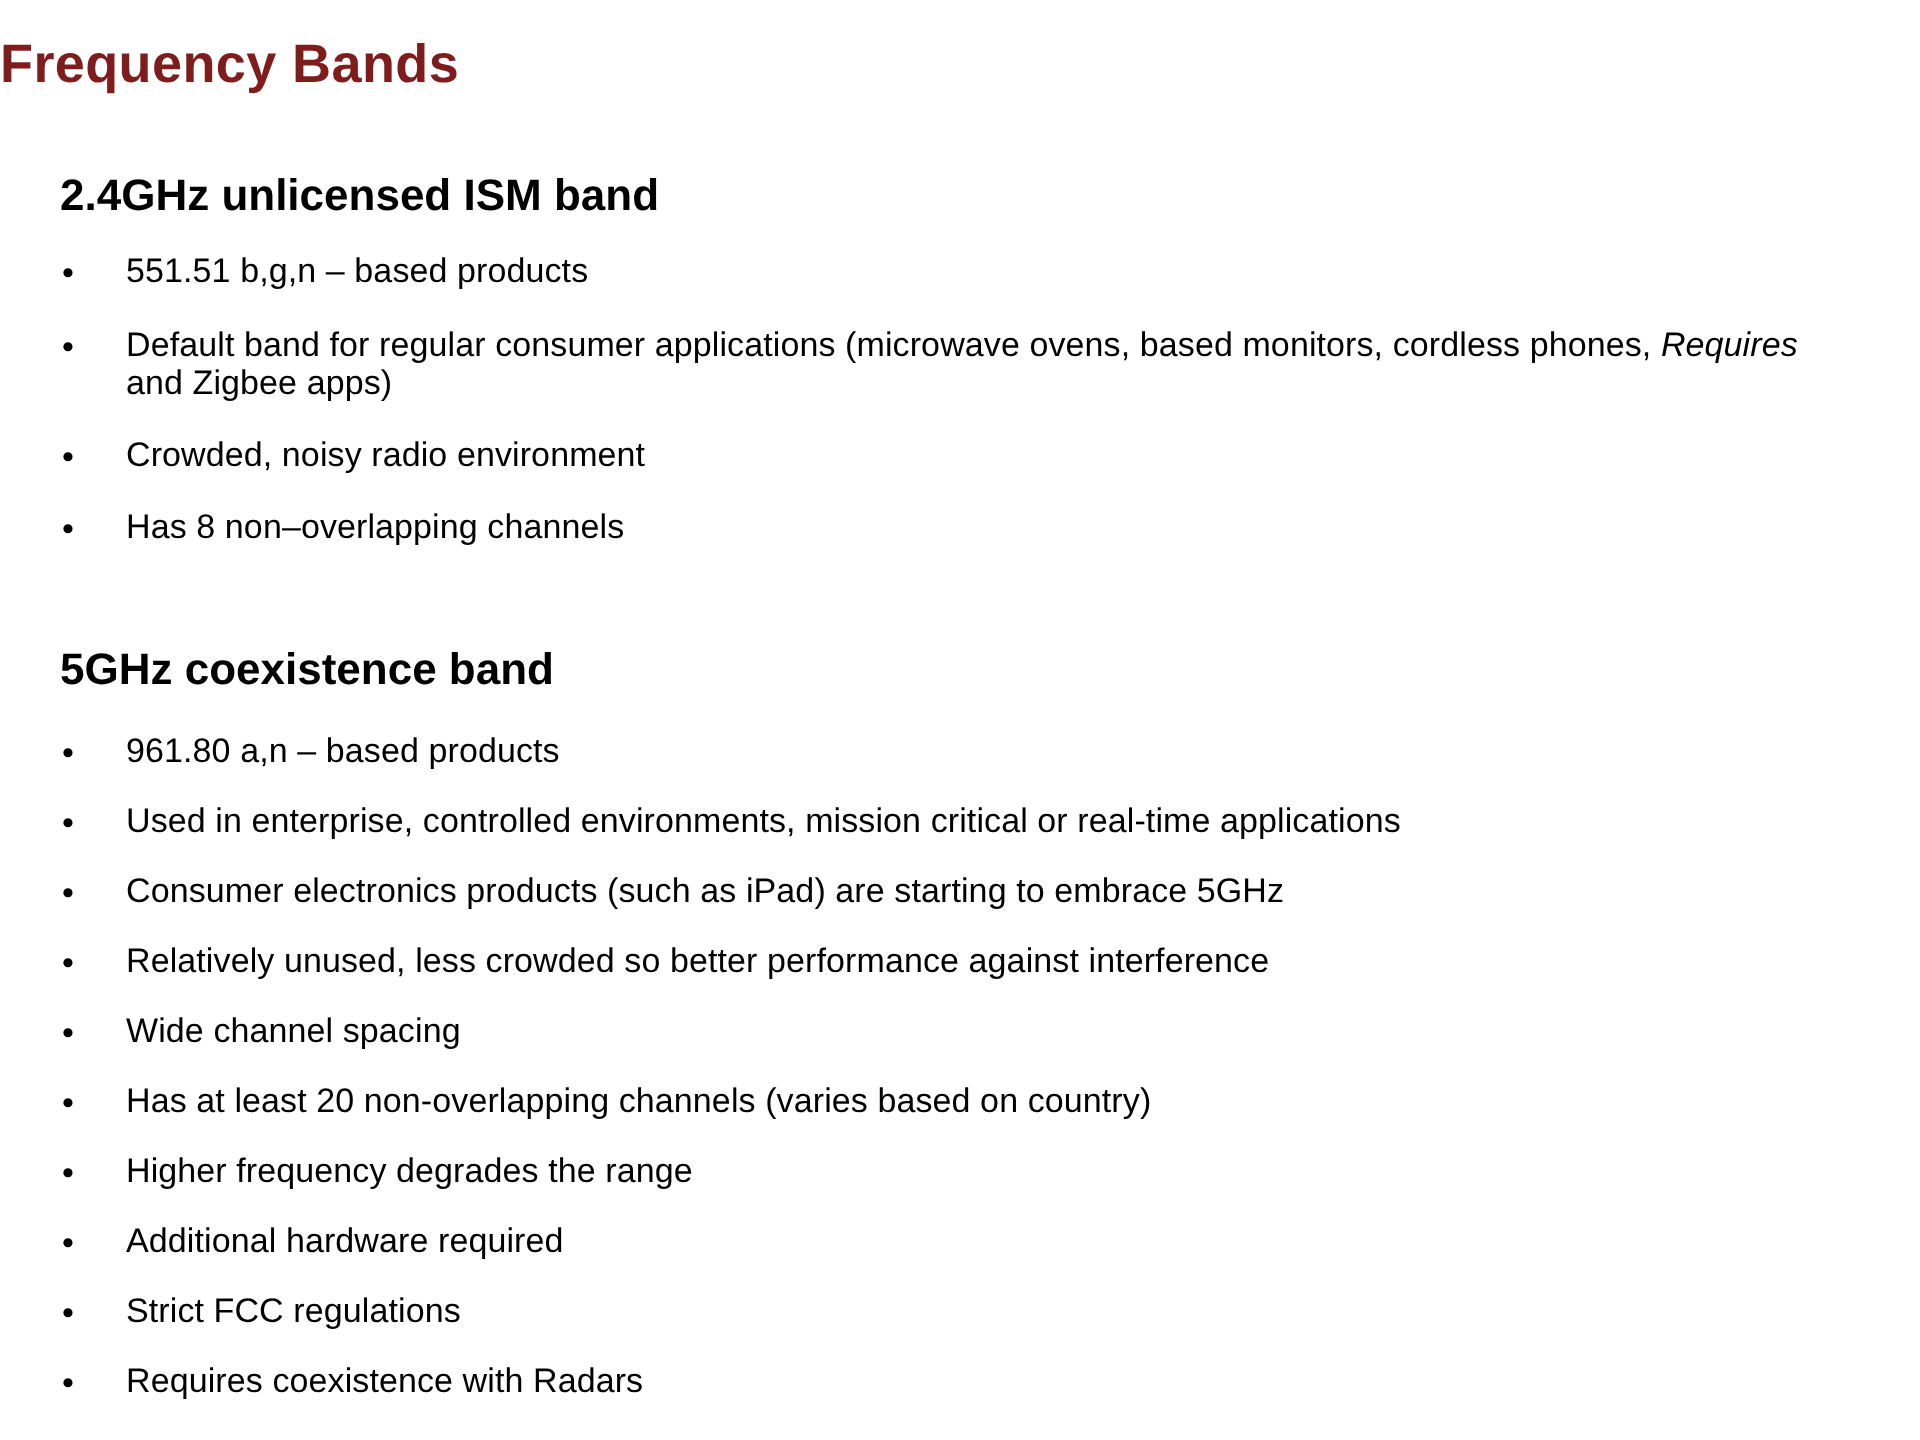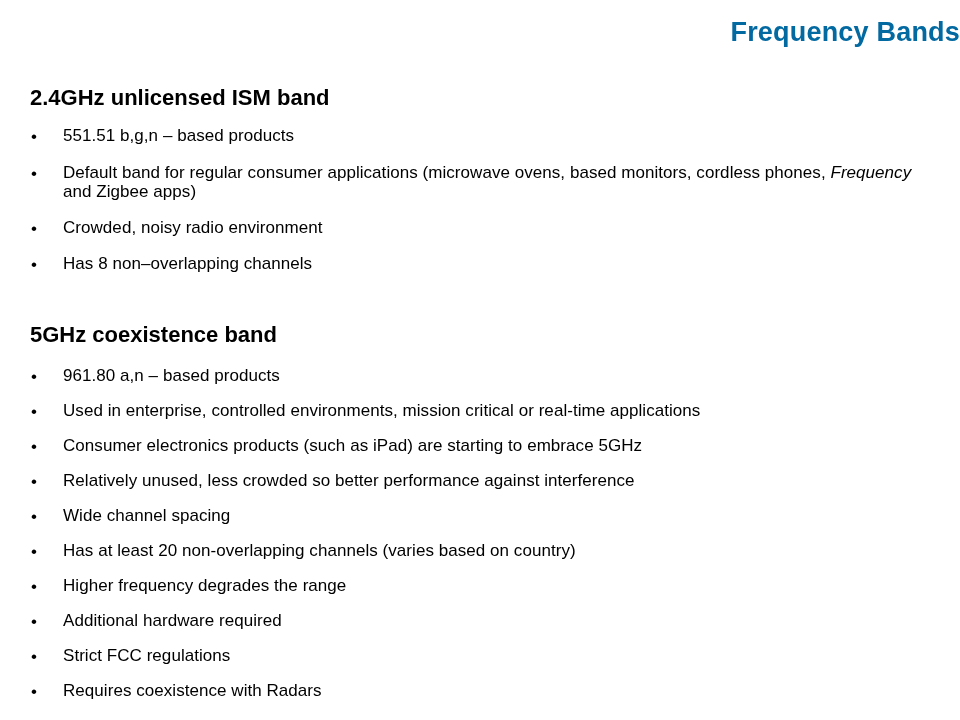--- a/index.html
+++ b/index.html
@@ -22,26 +22,26 @@
     overflow: hidden;
     box-sizing: border-box;
   }
 
   
   .slide-title {
     position: absolute;
     left: 0;
     top: 16px;
     width: 960px;
-    text-align: right;
+    text-align: left;
     font-size: 27px;
     font-weight: bold;
     line-height: 32px;
     letter-spacing: 0.2px;
-    color: #0369a1;
+    color: #7f1d1d;
     white-space: pre;
   }
 
   
   .body-area {
     position: absolute;
     left: 0;
     top: 0;
     width: 772px;
     height: 720px;
@@ -107,21 +107,21 @@
     <div class="section-heading" style="top:85px;">2.4GHz unlicensed ISM band</div>
 
     <div class="bullet-row" style="top:126px;">
       <span class="bullet-marker">•</span>
       <span class="bullet-text">551.51 b,g,n – based products</span>
     </div>
 
     <div class="bullet-row two-line" style="top:163px;">
       <span class="bullet-marker">•</span>
       <span class="bullet-text">
-        <span>Default band for regular consumer applications (microwave ovens, based monitors, cordless phones, </span><span class="it">Frequency</span><span> and Zigbee apps)</span>
+        <span>Default band for regular consumer applications (microwave ovens, based monitors, cordless phones, </span><span class="it">Requires</span><span> and Zigbee apps)</span>
       </span>
     </div>
 
     <div class="bullet-row" style="top:218px;">
       <span class="bullet-marker">•</span>
       <span class="bullet-text">Crowded, noisy radio environment</span>
     </div>
 
     <div class="bullet-row" style="top:254px;">
       <span class="bullet-marker">•</span>

